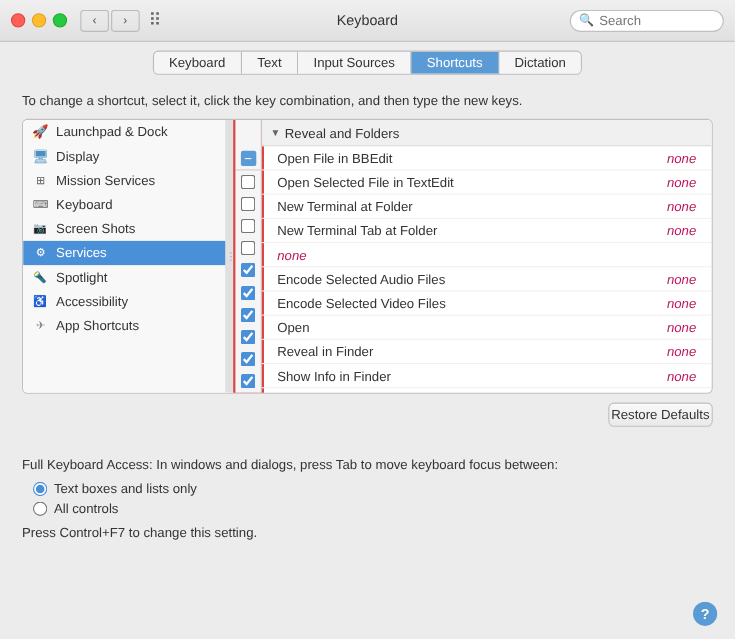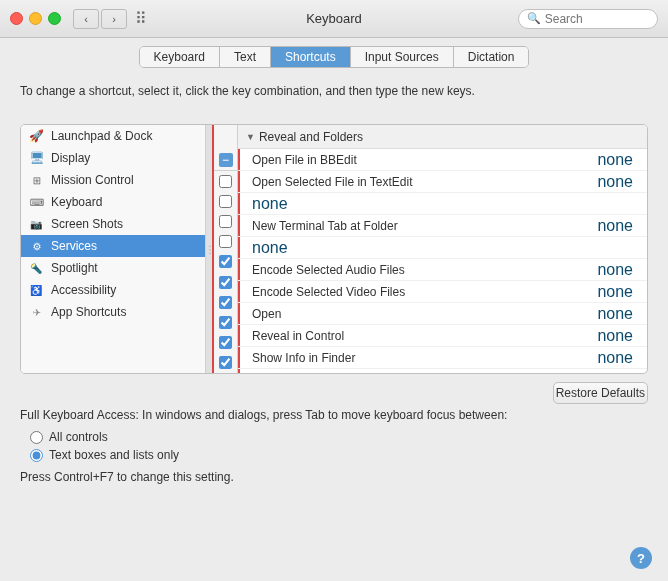--- a/index.html
+++ b/index.html
@@ -126,21 +126,21 @@
       color: white;
     }
 
     
     .content {
       padding: 10px 20px 12px 20px;
     }
     .instruction {
       font-size: 12px;
       color: #333;
-      margin-bottom: 26px;
+      margin-bottom: 10px;
     }
 
     
     .panel {
       display: flex;
       border: 1px solid #c0c0c0;
       border-radius: 5px;
       background: white;
       height: 250px;
       overflow: hidden;
@@ -218,21 +218,21 @@
     .triangle { font-size: 9px; color: #666; }
     .shortcut-row {
       display: flex;
       align-items: center;
       padding: 2px 14px;
       font-size: 12px;
       height: 22px;
       border-bottom: 1px solid #f0f0f0;
     }
     .shortcut-name { flex: 1; color: #333; }
-    .shortcut-key { color: #0c4a6e; font-size: 16px; }
+    .shortcut-key { color: #be185d; font-size: 12px; font-style: italic; }
 
     
     .resize-handle {
       width: 8px;
       background: #e0e0e0;
       cursor: col-resize;
       display: flex;
       align-items: center;
       justify-content: center;
       font-size: 10px;
@@ -250,21 +250,21 @@
       font-size: 12px;
       background: linear-gradient(to bottom, #f9f9f9, #e9e9e9);
       border: 1px solid #c0c0c0;
       border-radius: 5px;
       cursor: pointer;
       color: #333;
     }
 
     
     .keyboard-access {
-      margin-top: 4px;
+      margin-top: 27px;
     }
     .keyboard-access-desc {
       font-size: 12px;
       color: #333;
       margin-bottom: 8px;
     }
     .radio-group {
       display: flex;
       flex-direction: column;
       gap: 4px;
@@ -338,43 +338,43 @@
   <div class="search-box">
     <span style="color:#aaa;font-size:11px;">🔍</span>
     <input type="text" placeholder="Search" style="">
   </div>
 </div>
 
 <div class="tabs-bar">
   <div class="tab-group">
     <button class="tab-item">Keyboard</button>
     <button class="tab-item">Text</button>
+    <button class="tab-item">Input Sources</button>
     <button class="tab-item active">Shortcuts</button>
-    <button class="tab-item">Input Sources</button>
     <button class="tab-item">Dictation</button>
   </div>
 </div>
 
 <div class="content">
   <p class="instruction">To change a shortcut, select it, click the key combination, and then type the new keys.</p>
 
   <div class="panel">
 
     <div class="sidebar">
       <div class="sidebar-item">
         <span class="icon icon-launchpad">🚀</span>
         <span>Launchpad &amp; Dock</span>
       </div>
       <div class="sidebar-item">
         <span class="icon icon-display">🖥</span>
         <span>Display</span>
       </div>
       <div class="sidebar-item">
         <span class="icon" style="font-size:10px;color:#666;">⊞</span>
-        <span>Mission Control</span>
+        <span>Mission Services</span>
       </div>
       <div class="sidebar-item">
         <span class="icon" style="font-size:10px;color:#666;">⌨</span>
         <span>Keyboard</span>
       </div>
       <div class="sidebar-item">
         <span class="icon" style="font-size:10px;">📷</span>
         <span>Screen Shots</span>
       </div>
       <div class="sidebar-item selected">
@@ -441,20 +441,21 @@
       </div>
       <div class="shortcut-row">
         <span class="shortcut-name">Open File in BBEdit</span>
         <span class="shortcut-key">none</span>
       </div>
       <div class="shortcut-row">
         <span class="shortcut-name">Open Selected File in TextEdit</span>
         <span class="shortcut-key">none</span>
       </div>
       <div class="shortcut-row">
+        <span class="shortcut-name">New Terminal at Folder</span>
         <span class="shortcut-key">none</span>
       </div>
       <div class="shortcut-row">
         <span class="shortcut-name">New Terminal Tab at Folder</span>
         <span class="shortcut-key">none</span>
       </div>
       <div class="shortcut-row">
         <span class="shortcut-key">none</span>
       </div>
       <div class="shortcut-row">
@@ -463,43 +464,43 @@
       </div>
       <div class="shortcut-row">
         <span class="shortcut-name">Encode Selected Video Files</span>
         <span class="shortcut-key">none</span>
       </div>
       <div class="shortcut-row">
         <span class="shortcut-name">Open</span>
         <span class="shortcut-key">none</span>
       </div>
       <div class="shortcut-row">
-        <span class="shortcut-name">Reveal in Control</span>
+        <span class="shortcut-name">Reveal in Finder</span>
         <span class="shortcut-key">none</span>
       </div>
       <div class="shortcut-row">
         <span class="shortcut-name">Show Info in Finder</span>
         <span class="shortcut-key">none</span>
       </div>
     </div>
   </div>
 
   <div class="restore-row">
     <button class="restore-btn">Restore Defaults</button>
   </div>
 
   <div class="keyboard-access">
     <p class="keyboard-access-desc">Full Keyboard Access: In windows and dialogs, press Tab to move keyboard focus between:</p>
     <div class="radio-group">
       <label class="radio-row">
+        <input type="radio" name="kb_access" checked="" style="">
+        <span>Text boxes and lists only</span>
+      </label>
+      <label class="radio-row">
         <input type="radio" name="kb_access" style="">
         <span>All controls</span>
       </label>
-      <label class="radio-row">
-        <input type="radio" name="kb_access" checked="" style="">
-        <span>Text boxes and lists only</span>
-      </label>
     </div>
     <p class="press-note" style="margin-top:8px;">Press Control+F7 to change this setting.</p>
   </div>
 </div>
 
 <button class="help-btn" style="position:fixed;bottom:12px;right:16px;">?</button>
 
 </body></html>

